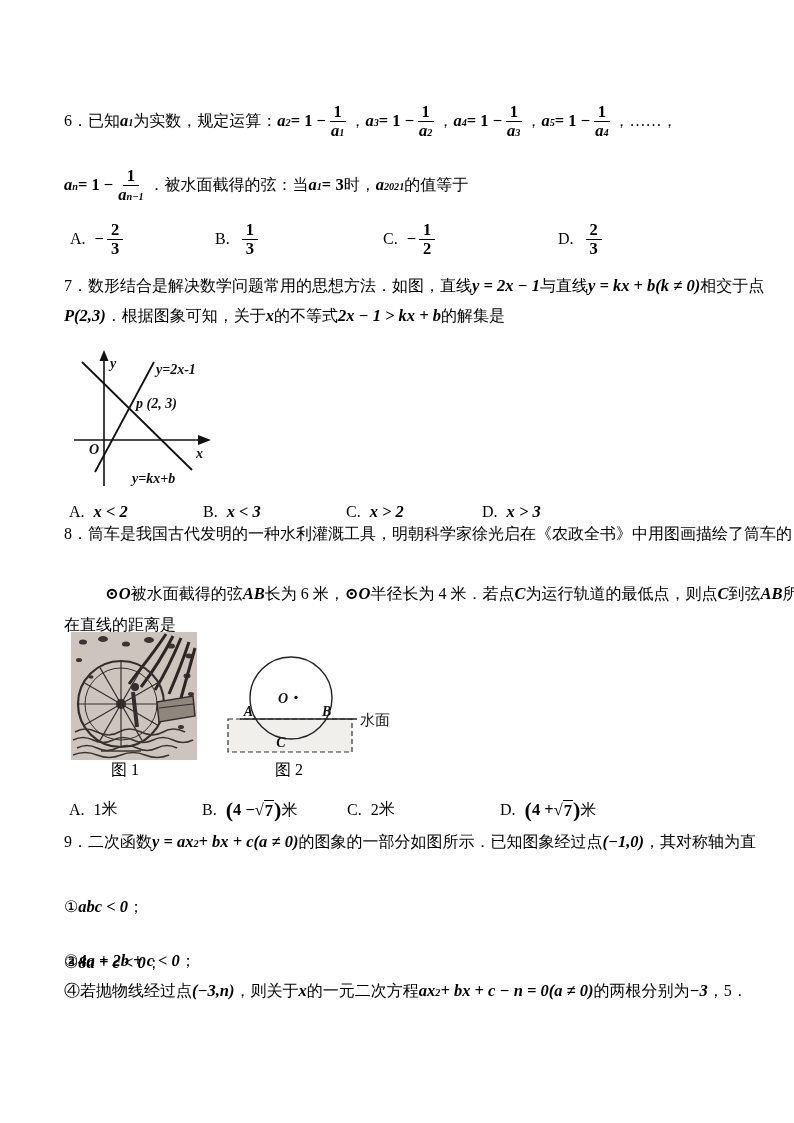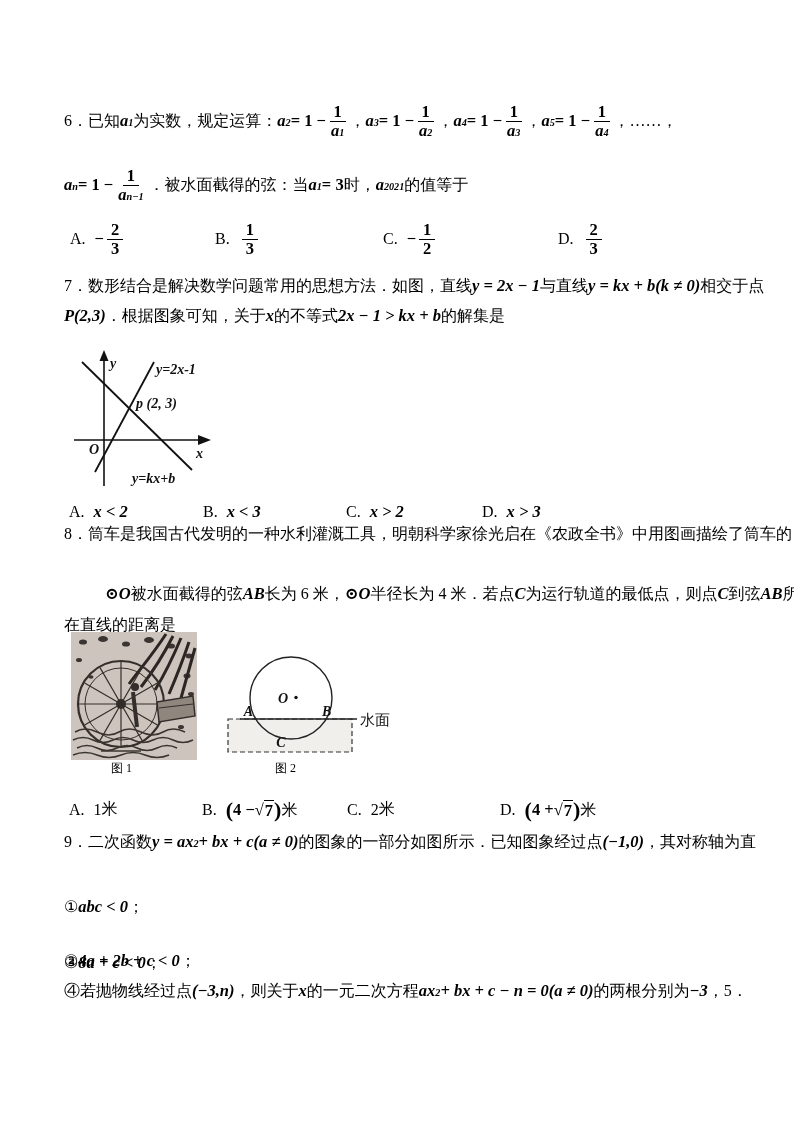--- a/index.html
+++ b/index.html
@@ -14,21 +14,21 @@
   sup{font-size:62%;vertical-align:45%;line-height:0;}
   .frac{display:inline-flex;flex-direction:column;align-items:center;vertical-align:middle;
         line-height:1.08;margin:0 3px;}
   .frac .num{border-bottom:1.4px solid #000;padding:0 4px;}
   .frac .den{padding:0 2px;}
   .choice-row{position:absolute;left:0;top:0;width:794px;height:0;}
   .choice{position:absolute;display:flex;align-items:center;}
   .lab{margin-right:9px;}
   .rad{border-top:1.5px solid #000;padding:0 1px;}
   .bigp{font-weight:bold;font-style:normal;font-size:22px;line-height:1;}
-  .figcap{position:absolute;font-size:12px;}
+  .figcap{position:absolute;font-size:16px;}
   svg{position:absolute;}
   svg text{font-family:"Liberation Serif","DejaVu Serif",serif;}
   .glabel{font-style:italic;font-weight:bold;font-size:14px;fill:#111;}
   .gplain{font-style:normal;font-weight:normal;font-size:15px;fill:#111;}
 </style>
 </head>
 <body>
 
 <div class="page">
 

